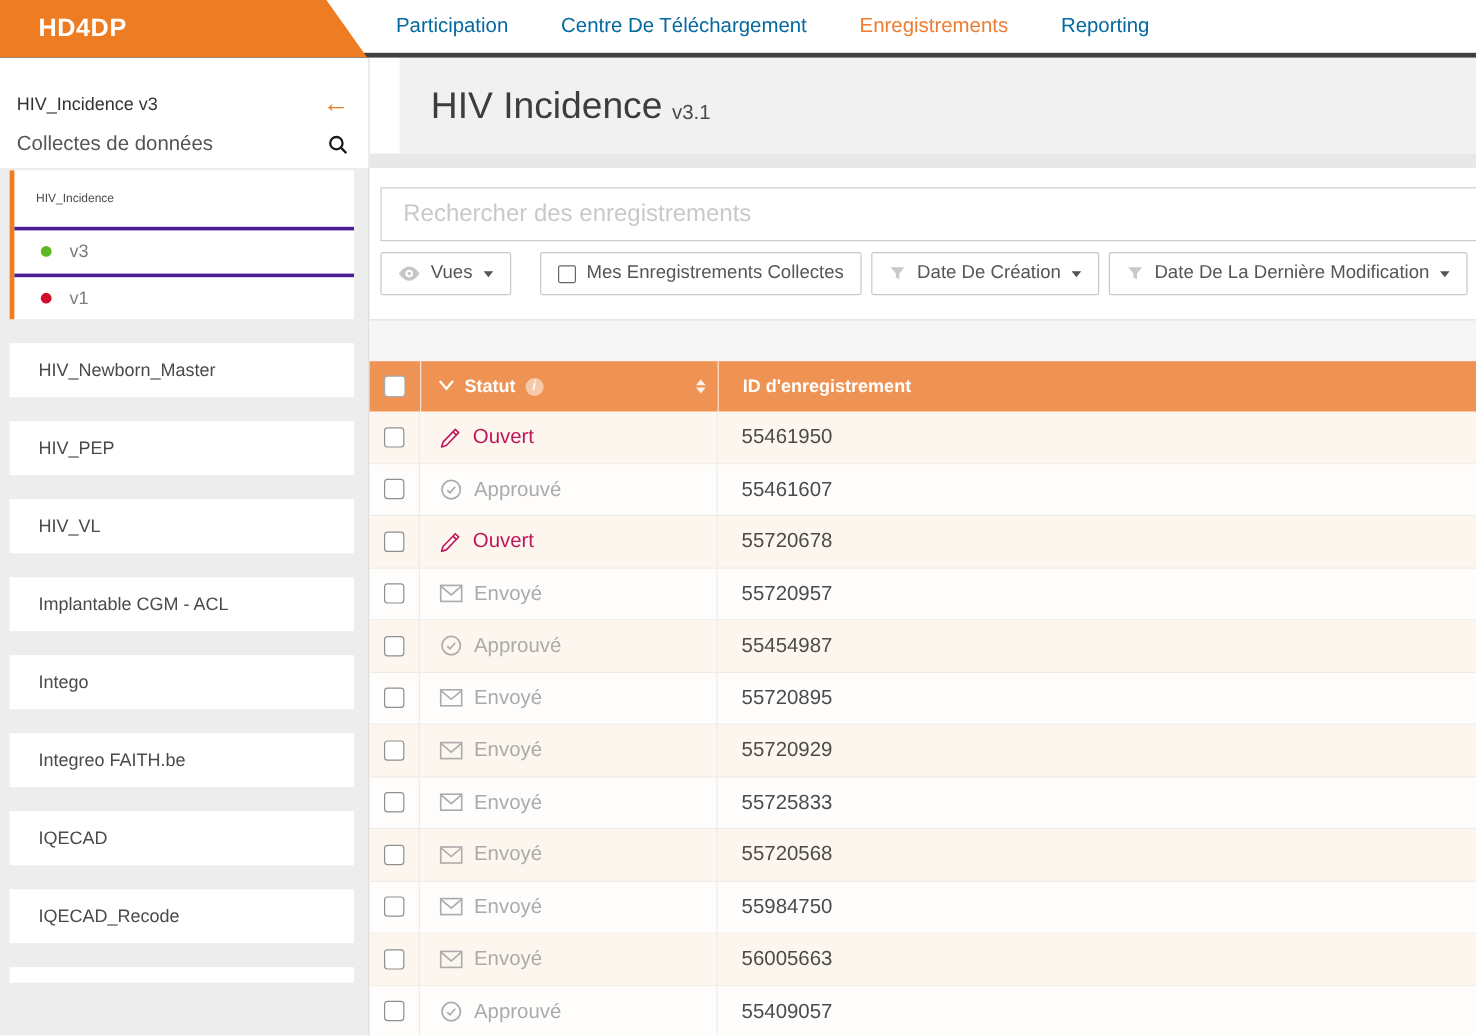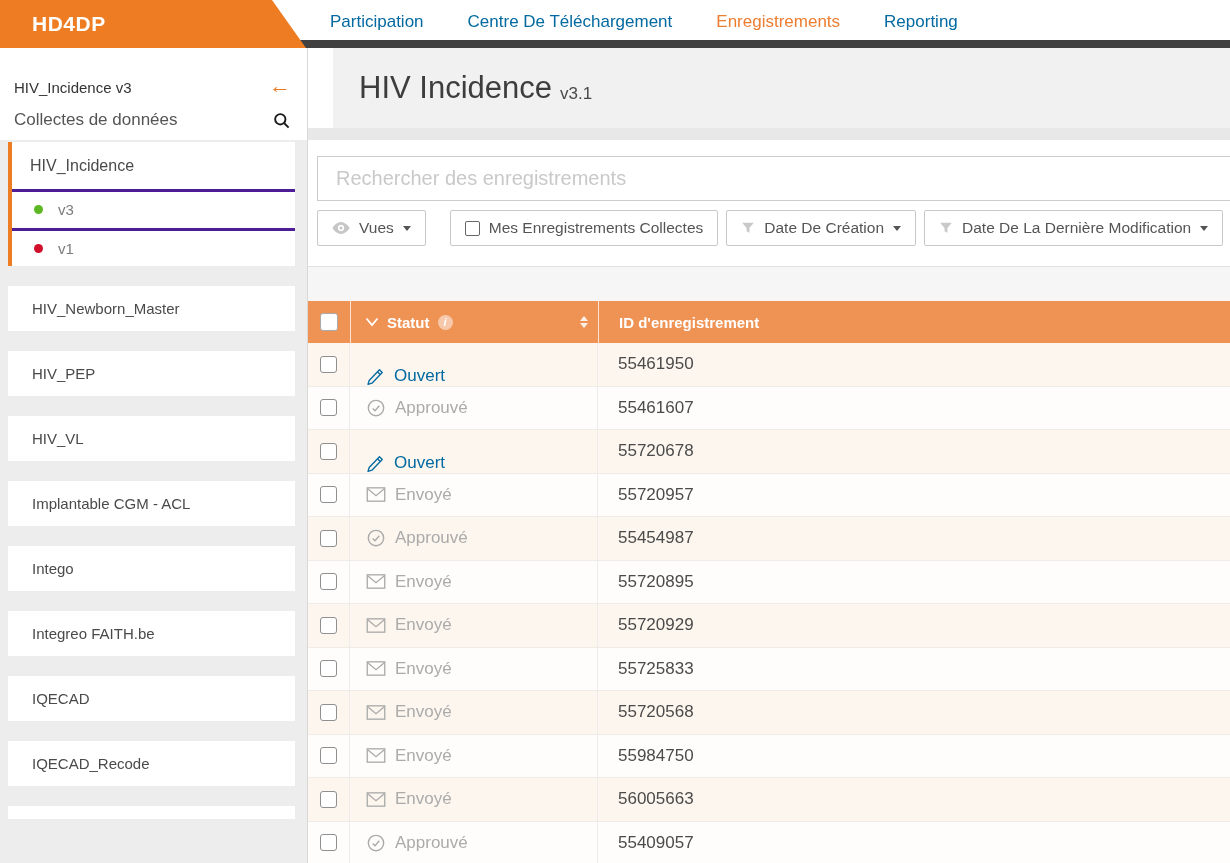--- a/index.html
+++ b/index.html
@@ -1,21 +1,21 @@
 <!DOCTYPE html>
 <html><head>
 <meta charset="utf-8">
 <style>
   * { margin:0; padding:0; box-sizing:border-box; }
   html,body { width:1230px; height:863px; overflow:hidden; background:#fff;
               font-family:"Liberation Sans", sans-serif; }
   .app { width:1230px; height:863px; display:flex; flex-direction:column; position:relative; }
 
   
-  .topbar { position:relative; height:48px; background:#fff; border-bottom:8px solid #404040; flex:0 0 48px; }
+  .topbar { position:relative; height:48px; background:#fff; border-bottom:4px solid #404040; flex:0 0 48px; }
   .logo-block { position:absolute; left:0; top:0; width:306px; height:48px; background:#EE7C22;
                 clip-path:polygon(0 0, 272px 0, 306px 48px, 0 48px); z-index:2;
                 display:flex; align-items:center; }
   .logo-text { color:#fff; font-size:21px; font-weight:bold; padding-left:32px; letter-spacing:.5px; line-height:44px; height:44px; }
   .nav { position:absolute; left:330px; top:0; height:44px; display:flex; gap:44px; align-items:center; }
   .nav-tab { font-size:17px; color:#0369a1; cursor:pointer; white-space:nowrap; }
   .nav-tab[data-active="true"] { color:#ED7D31; }
 
   
   .body { flex:1; display:flex; min-height:0; }
@@ -24,21 +24,21 @@
   .sidebar { width:308px; flex:0 0 308px; border-right:1px solid #d8d8d8; display:flex; flex-direction:column; background:#ededed; }
   .sidebar-head { background:#fff; height:92px; padding:14px 16px 0 14px; flex:0 0 92px; }
   .sidebar-head-row { display:flex; align-items:flex-end; justify-content:space-between; height:34px; }
   .sb-title { font-size:15px; color:#333; }
   .back-arrow { color:#e87a22; font-size:22px; font-weight:bold; line-height:20px; cursor:pointer; }
   .sb-subtitle { font-size:17px; color:#555; }
   .search-glyph { cursor:pointer; display:flex; align-items:center; }
   .sidebar-list { flex:1; padding:2px 12px 0 8px; overflow:hidden; }
   .sb-card { background:#fff; margin-bottom:20px; }
   .sb-group { border-left:4px solid #EE7C22; }
-  .sb-group-header { height:47px; display:flex; align-items:center; padding-left:18px; font-size:16px; color:#4a4a4a; cursor:pointer; }
+  .sb-group-header { height:47px; display:flex; align-items:center; padding-left:18px; font-size:10px; color:#4a4a4a; cursor:pointer; }
   .version-row { height:38.5px; display:flex; align-items:center; padding-left:22px; border-top:3px solid #4c1d95; cursor:pointer; }
   .dot { width:9px; height:9px; border-radius:50%; margin-right:15px; background:#bbb; }
   .version-row[data-state="active"] .dot { background:#5CB723; }
   .version-row[data-state="inactive"] .dot { background:#D10F2A; }
   .vlabel { font-size:15px; color:#7c7c7c; }
   .sb-item { height:45px; display:flex; align-items:center; padding-left:24px; font-size:15px; color:#4a4a4a; cursor:pointer; }
   .sb-partial { height:13px; background:#fff; }
 
   
   .main { flex:1; display:flex; flex-direction:column; min-width:0; background:#fff; }
@@ -82,21 +82,21 @@
 
   .tbody { flex:1; overflow:hidden; }
   .trow { height:43.5px; display:flex; border-bottom:1px solid #efece7; background:#fefdfb; cursor:pointer; }
   .tbody .trow:nth-child(odd) { background:#fcf6ee; }
   .cell-check { width:42px; display:flex; align-items:center; justify-content:center; border-right:1px solid #ececec; }
   .row-checkbox { width:17px; height:17px; border:1.5px solid #8f8f8f; border-radius:3px; background:#fff; cursor:pointer; }
   .cell-status { width:248px; display:flex; align-items:center; padding-left:16px; border-right:1px solid #ececec; }
   .cell-id { flex:1; display:flex; align-items:center; padding-left:20px; font-size:17px; color:#4b4b4b; }
   .st-label { font-size:17px; margin-left:9px; }
   .st-icon { display:none; }
-  .trow[data-status="ouvert"] .cell-status { color:#0369a1;align-items:flex-end; }
+  .trow[data-status="ouvert"] .cell-status { color:#be185d; }
   .trow[data-status="approuve"] .cell-status, .trow[data-status="envoye"] .cell-status { color:#ababab; }
   .trow[data-status="ouvert"] .icon-pencil { display:block; }
   .trow[data-status="approuve"] .icon-check { display:block; }
   .trow[data-status="envoye"] .icon-mail { display:block; }
 </style>
 </head>
 <body>
 
 <div class="app">
 

